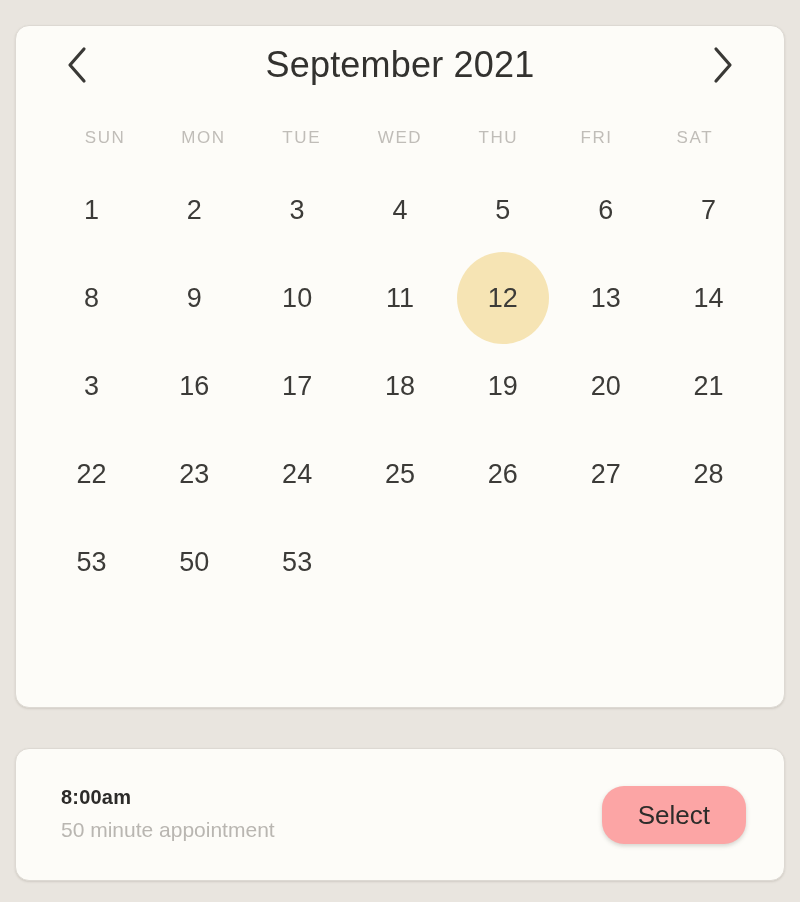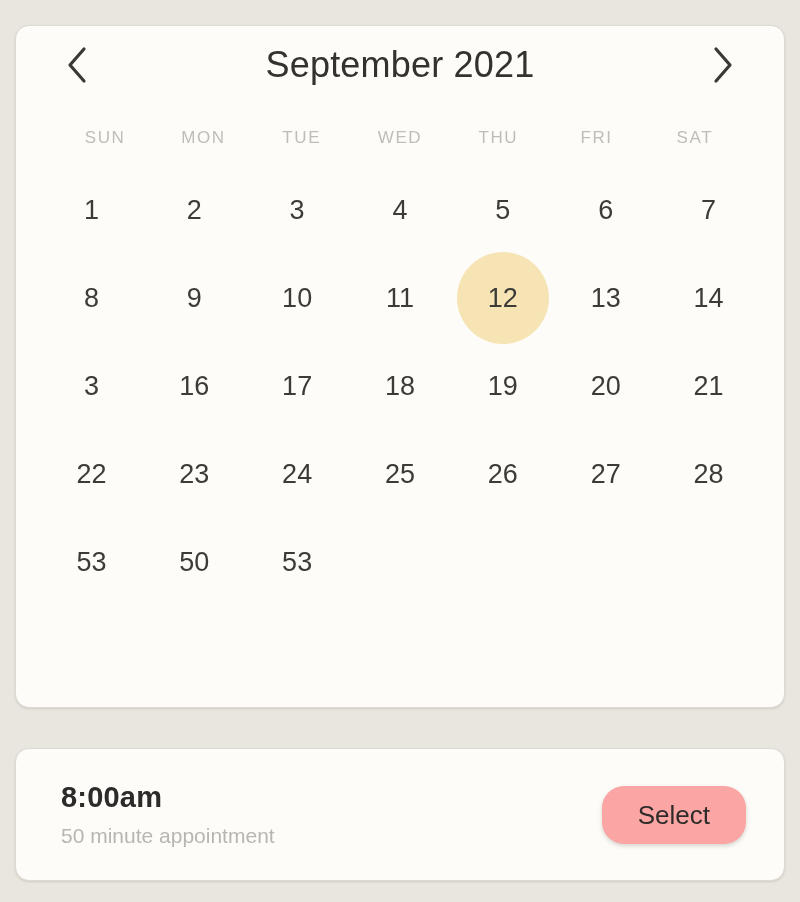--- a/index.html
+++ b/index.html
@@ -127,21 +127,21 @@
     border: 1px solid #ddd9d3;
     border-radius: 14px;
     box-shadow: 0 1px 2px rgba(140,132,120,0.25);
     display: flex;
     align-items: center;
     justify-content: space-between;
     padding: 0 38px 0 45px;
   }
   .appt-info { display: flex; flex-direction: column; }
   .appt-time {
-    font-size: 29px;
+    font-size: 20px;
     font-weight: bold;
     color: #2c2b29;
     line-height: 1.15;
     letter-spacing: 0.2px;
   }
   .appt-desc {
     margin-top: 9px;
     font-size: 21px;
     color: #b9b6b1;
     line-height: 1.15;

